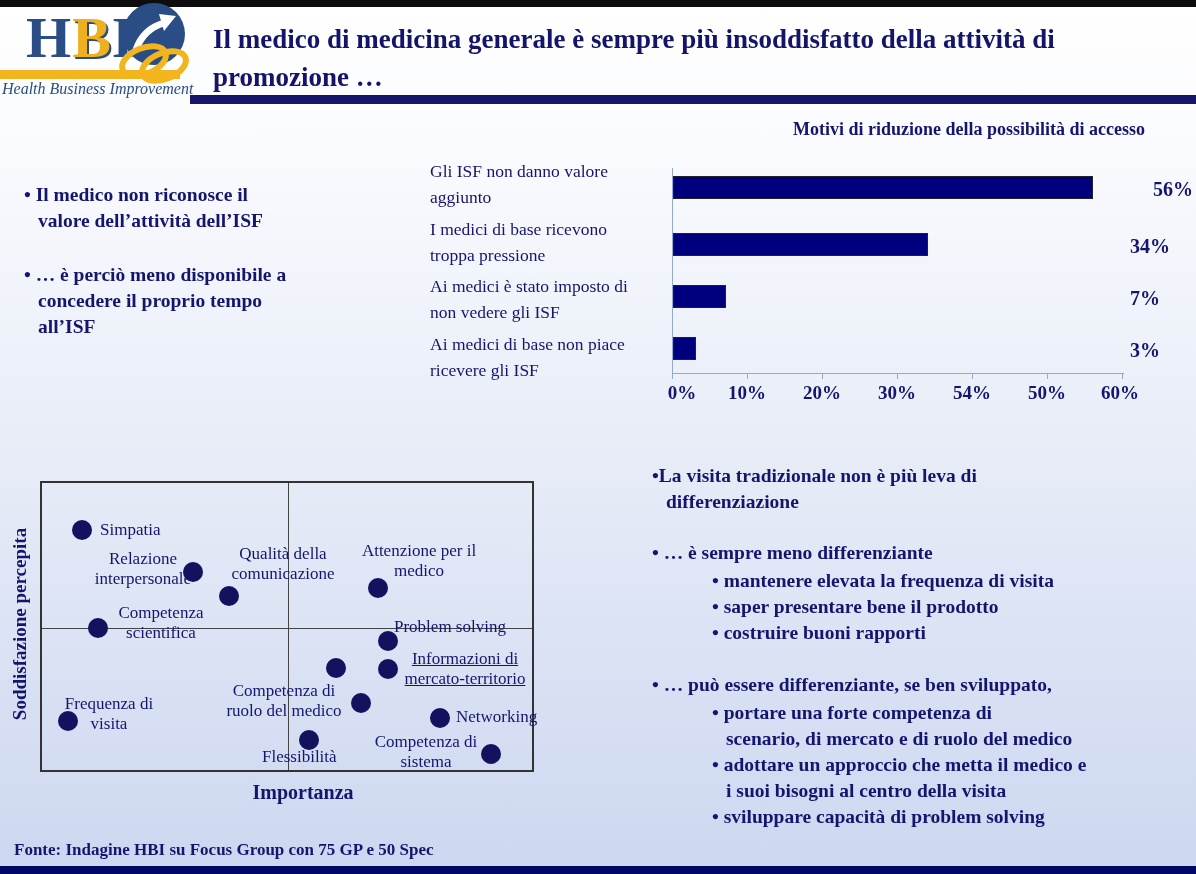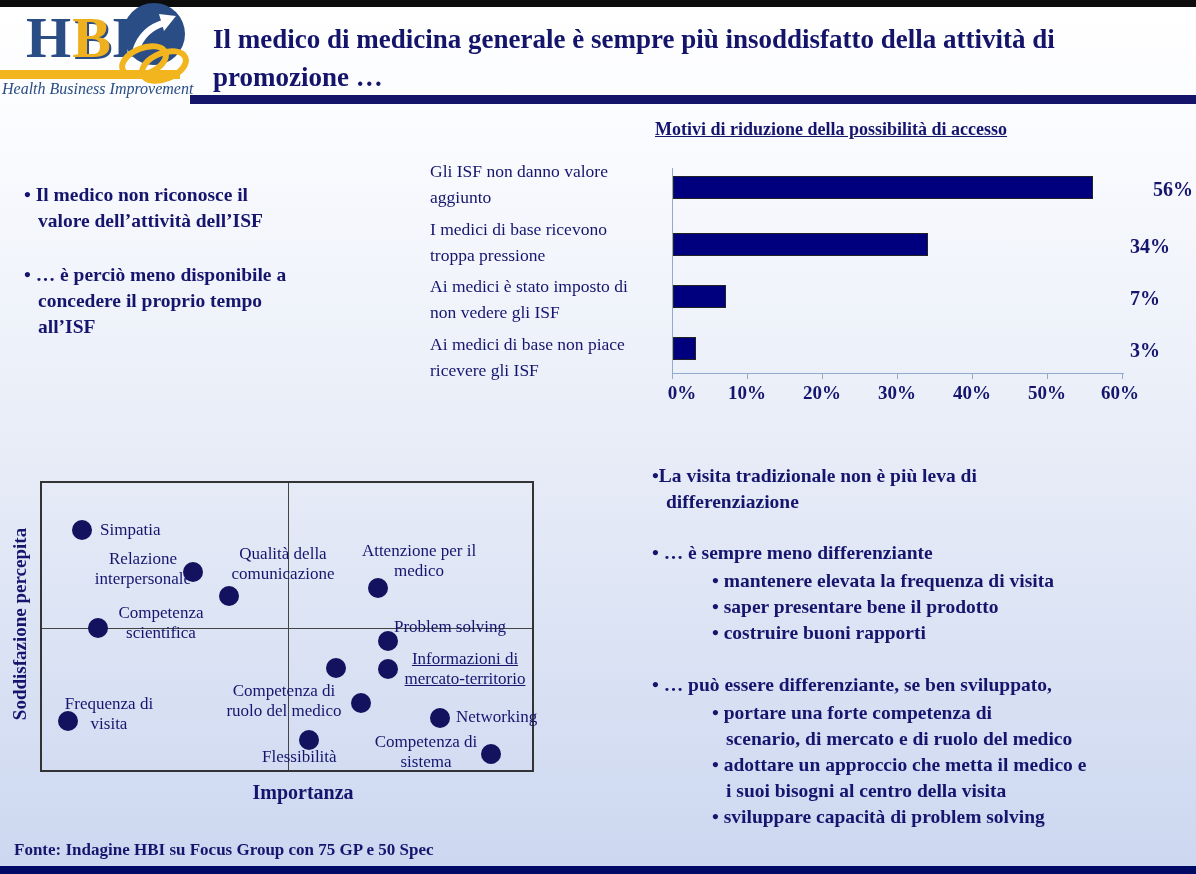--- a/index.html
+++ b/index.html
@@ -23,21 +23,21 @@
   .page-title{left:205px;top:12px;width:985px;font-size:27px;font-weight:bold;line-height:38px;color:#14146b;}
   .title-underline{left:190px;top:95px;width:1006px;height:9px;background:#14146b;}
 
   
   .bullets{font-size:19.5px;font-weight:bold;line-height:26px;color:#15156e;}
   .ind{display:block;padding-left:14px;}
   .left-bullets{left:24px;top:182px;width:345px;}
   .gap{height:28px;}
 
   
-  .bc-title{left:655px;top:118px;width:490px;text-align:left;font-size:18px;font-weight:bold;line-height:23px;text-decoration:underline;}
+  .bc-title{left:655px;top:118px;width:490px;text-align:right;font-size:18px;font-weight:bold;line-height:23px;}
   .bc-cat{left:430px;width:238px;font-size:17.5px;line-height:26px;}
   .bc-bar{left:673px;height:23px;background:#00007f;border:1px solid #222;box-sizing:border-box;}
   .bc-val{left:1130px;width:60px;font-size:20px;font-weight:bold;line-height:23px;}
   .bc-yaxis{left:672px;top:168px;width:1px;height:206px;background:#93a9cd;}
   .bc-xaxis{left:672px;top:373px;width:452px;height:1px;background:#93a9cd;}
   .bc-tick{position:absolute;top:1px;width:1px;height:5px;background:#93a9cd;}
   .bc-ticklabel{position:absolute;top:9px;transform:translateX(-50%);font-size:19px;font-weight:bold;white-space:nowrap;}
 
   
   .sc-box{left:40px;top:481px;width:490px;height:287px;border:2px solid #333;box-sizing:content-box;}
@@ -133,21 +133,21 @@
     <div class="bc-tick" style="left:75px;"></div>
     <div class="bc-tick" style="left:150px;"></div>
     <div class="bc-tick" style="left:225px;"></div>
     <div class="bc-tick" style="left:300px;"></div>
     <div class="bc-tick" style="left:375px;"></div>
     <div class="bc-tick" style="left:450px;"></div>
     <div class="bc-ticklabel" style="left:10px;">0%</div>
     <div class="bc-ticklabel" style="left:75px;">10%</div>
     <div class="bc-ticklabel" style="left:150px;">20%</div>
     <div class="bc-ticklabel" style="left:225px;">30%</div>
-    <div class="bc-ticklabel" style="left:300px;">40%</div>
+    <div class="bc-ticklabel" style="left:300px;">54%</div>
     <div class="bc-ticklabel" style="left:375px;">50%</div>
     <div class="bc-ticklabel" style="left:448px;">60%</div>
   </div>
 
   <div class="abs sc-box">
     <div class="sc-vline"></div>
     <div class="sc-hline"></div>
 
     <div class="sc-point" style="left: 30.2px; top: 37.1px;"></div>
     <div class="sc-point" style="left: 140.9px; top: 79px;"></div>

